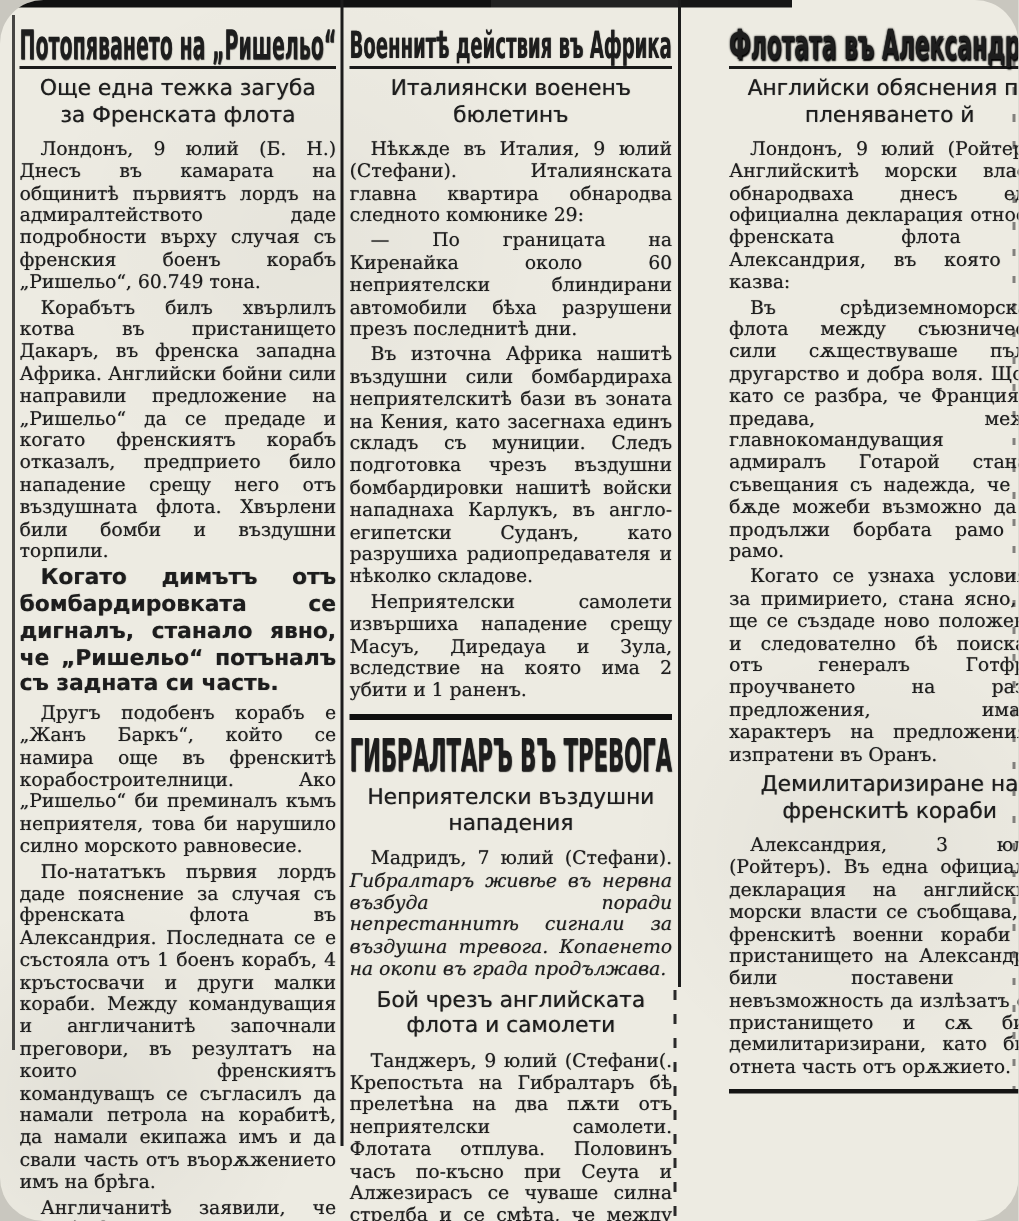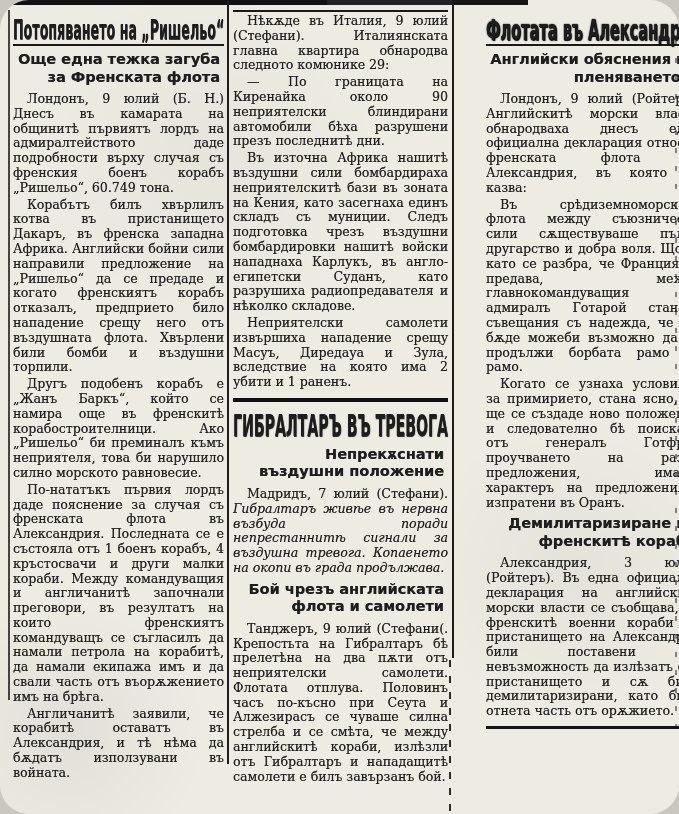--- a/index.html
+++ b/index.html
@@ -46,21 +46,21 @@
   .hl-big { height:36px; }
   .hl-big .hl-t { font-size:27px; text-shadow:0.6px 0.6px 1px rgba(0,0,0,.85); }
   .smudge .hl-t { text-shadow:0 0 1.6px #000, 1px 1px 1.2px #000; }
 
   .rule { height:2px; background:#1a1a1a; margin:4px 0 2px; }
   .rule-thick { height:4px; background:#101010; margin:8px 0 3px; }
   .end-rule { height:3px; background:#141414; margin-top:7px; }
 
   h2.subhead {
     margin:5px 4px 6px; font-family:"DejaVu Sans", sans-serif;
-    font-weight:bold; font-size:14.5px; line-height:17.5px; text-align:right;
+    font-weight:normal; font-size:14.5px; line-height:17.5px; text-align:center;
     text-shadow:0.3px 0.3px 0.6px rgba(0,0,0,.6);
   }
   .para {
     margin:0 0 2px; font-size:12.5px; line-height:14.8px;
     text-align:justify; text-indent:14px;
     text-shadow:0.25px 0.25px 0.55px rgba(20,20,20,.55);
   }
   .para.bold { font-weight:bold; font-size:14.5px; line-height:17.8px;
     font-family:"DejaVu Sans", sans-serif; }
   .para.italic { font-style:italic; }
@@ -77,41 +77,44 @@
   <div class="v2-dash"></div>
   <div class="v-right-edge"></div>
 
   <div class="col col-left">
     <h1 class="hl"><span class="hl-t fit" style="transform: scale(0.551, 1.18);">Потопяването на „Ришельо“</span></h1>
     <div class="rule"></div>
     <h2 class="subhead">Още една тежка загуба за Френската флота</h2>
     <div class="body">
         <p class="para normal">Лондонъ, 9 юлий (Б. Н.) Днесъ въ камарата на общинитѣ първиятъ лордъ на адмиралтейството даде подробности върху случая съ френския боенъ корабъ „Ришельо“, 60.749 тона.</p>
         <p class="para normal">Корабътъ билъ хвърлилъ котва въ пристанището Дакаръ, въ френска западна Африка. Английски бойни сили направили предложение на „Ришельо“ да се предаде и когато френскиятъ корабъ отказалъ, предприето било нападение срещу него отъ въздушната флота. Хвърлени били бомби и въздушни торпили.</p>
+        <p class="para bold">Когато димътъ отъ бомбардировката се дигналъ, станало явно, че „Ришельо“ потъналъ съ задната си часть.</p>
         <p class="para normal">Другъ подобенъ корабъ е „Жанъ Баркъ“, който се намира още въ френскитѣ корабостроителници. Ако „Ришельо“ би преминалъ къмъ неприятеля, това би нарушило силно морското равновесие.</p>
         <p class="para normal">По-нататъкъ първия лордъ даде пояснение за случая съ френската флота въ Александрия. Последната се е състояла отъ 1 боенъ корабъ, 4 кръстосвачи и други малки кораби. Между командуващия и англичанитѣ започнали преговори, въ резултатъ на които френскиятъ командуващъ се съгласилъ да намали петрола на корабитѣ, да намали екипажа имъ и да свали часть отъ въорѫжението имъ на брѣга.</p>
         <p class="para normal">Англичанитѣ заявили, че корабитѣ оставатъ въ Александрия, и тѣ нѣма да бѫдатъ използувани въ войната.</p>
       </div>
 
   </div>
 
   <div class="col col-mid">
     <section>
+      <h1 class="hl"><span class="hl-t fit" style="transform: scale(0.524, 1.08);">Военнитѣ действия въ Африка</span></h1>
       <div class="rule"></div>
+      <h2 class="subhead">Италиянски воененъ бюлетинъ</h2>
       <div class="body">
           <p class="para normal">Нѣкѫде въ Италия, 9 юлий (Стефани). Италиянската главна квартира обнародва следното комюнике 29:</p>
-          <p class="para normal">— По границата на Киренайка около 90 неприятелски блиндирани автомобили бѣха разрушени презъ последнитѣ дни.</p>
+          <p class="para normal">— По границата на Киренайка около 60 неприятелски блиндирани автомобили бѣха разрушени презъ последнитѣ дни.</p>
           <p class="para normal">Въ източна Африка нашитѣ въздушни сили бомбардираха неприятелскитѣ бази въ зоната на Кения, като засегнаха единъ складъ съ муниции. Следъ подготовка чрезъ въздушни бомбардировки нашитѣ войски нападнаха Карлукъ, въ англо-египетски Суданъ, като разрушиха радиопредавателя и нѣколко складове.</p>
           <p class="para normal">Неприятелски самолети извършиха нападение срещу Масуъ, Диредауа и Зула, вследствие на която има 2 убити и 1 раненъ.</p>
         </div>
     </section>
     <div class="rule-thick"></div>
     <section>
       <h1 class="hl hl-big"><span class="hl-t fit" style="transform: scale(0.523, 1.12);">ГИБРАЛТАРЪ ВЪ ТРЕВОГА</span></h1>
-      <h2 class="subhead">Непрекѫснати въздушни положение</h2>
+      <h2 class="subhead">Неприятелски въздушни нападения</h2>
       <div class="body">
           <p class="para italic"><span class="lead">Мадридъ, 7 юлий (Стефани). </span>Гибралтаръ живѣе въ нервна възбуда поради непрестаннитѣ сигнали за въздушна тревога. Копаенето на окопи въ града продължава.</p>
         </div>
       <h2 class="subhead">Бой чрезъ английската флота и самолети</h2>
       <div class="body">
           <p class="para normal">Танджеръ, 9 юлий (Стефани(. Крепостьта на Гибралтаръ бѣ прелетѣна на два пѫти отъ неприятелски самолети. Флотата отплува. Половинъ часъ по-късно при Сеута и Алжезирасъ се чуваше силна стрелба и се смѣта, че между английскитѣ кораби, излѣзли отъ Гибралтаръ и нападащитѣ самолети е билъ завързанъ бой.</p>
         </div>
     </section>
   </div>
 

